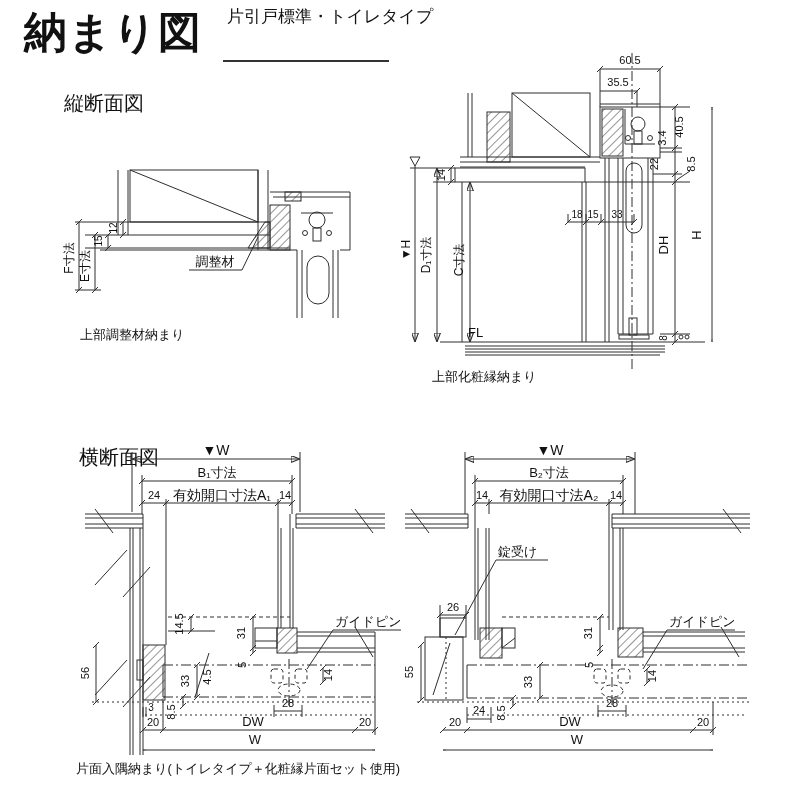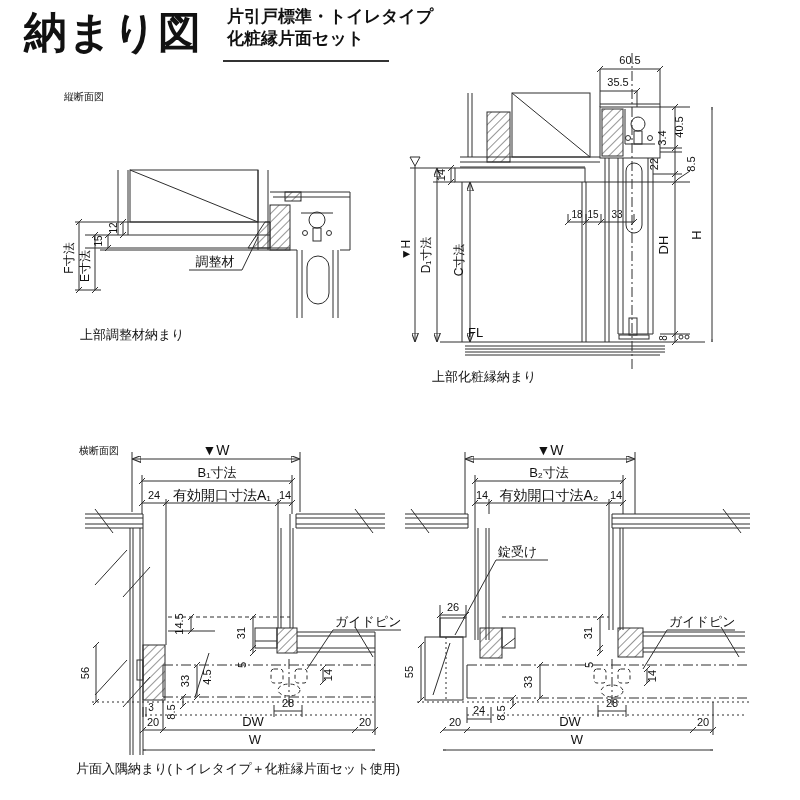--- a/index.html
+++ b/index.html
@@ -1,22 +1,22 @@
 <!DOCTYPE html>
 <html><head>
 <meta charset="utf-8">
 <style>
   html,body{margin:0;padding:0;background:#fff;}
   .canvas{position:relative;width:776px;height:800px;background:#fff;overflow:hidden;
           font-family:"Liberation Sans","DejaVu Sans",sans-serif;color:#111;}
   .abs{position:absolute;}
   .title{left:24px;top:4px;font-size:43px;font-weight:bold;letter-spacing:1px;}
-  .subtitle{left:227px;top:6px;font-size:17px;font-weight:bold;line-height:1.3;}
+  .subtitle{left:227px;top:6px;font-size:17px;font-weight:normal;line-height:1.3;}
   .subline{left:223px;top:60px;width:166px;height:2px;background:#333;}
-  .seclabel{font-size:10px;}
+  .seclabel{font-size:20px;}
   .cap{font-size:13px;}
   svg{position:absolute;overflow:visible;}
   svg line,svg rect,svg path,svg polygon,svg circle,svg ellipse,svg polyline{stroke:#2e2e2e;fill:none;stroke-width:1;}
   svg .hf{fill:url(#hatch);}
   svg text{stroke:none;fill:#111;font-family:"Liberation Sans","DejaVu Sans",sans-serif;}
   .t10{font-size:10px;}.t11{font-size:11px;}.t12{font-size:12px;}.t13{font-size:13px;}.t14{font-size:14px;}
   .mid{text-anchor:middle;}
   .dd{stroke-dasharray:10 3 2 3;}
   .dot{stroke-dasharray:2 3;}
   .dsh{stroke-dasharray:4 3;}
@@ -36,21 +36,20 @@
       </marker>
       <marker id="mpink" viewBox="0 0 10 8" refX="9" refY="4" markerWidth="3.4" markerHeight="2.8" orient="auto-start-reverse">
         <path d="M0,0 L10,4 L0,8 z" fill="#e5527a" stroke="none"></path>
       </marker>
     </defs>
   </svg>
 
   <div class="abs title">納まり図</div>
   <div class="abs subtitle">
     <div>片引戸標準・トイレタイプ</div>
-    <div>化粧縁片面セット</div>
   </div>
   <div class="abs subline"></div>
 
   <div class="abs seclabel" style="left:64px;top:90px">縦断面図</div>
   <div class="abs seclabel" style="left:79px;top:444px">横断面図</div>
 
   <svg style="left:55px;top:140px" width="300" height="180" viewBox="0 0 300 180">
     <g>
       <line x1="63" y1="30" x2="63" y2="95"></line>
         <line x1="73" y1="30" x2="73" y2="95"></line>

